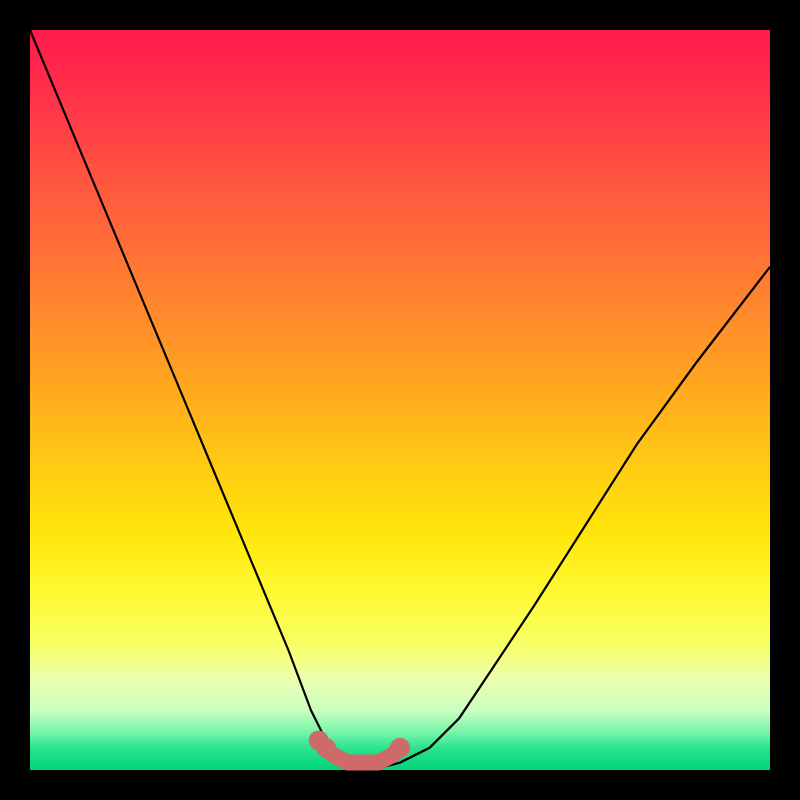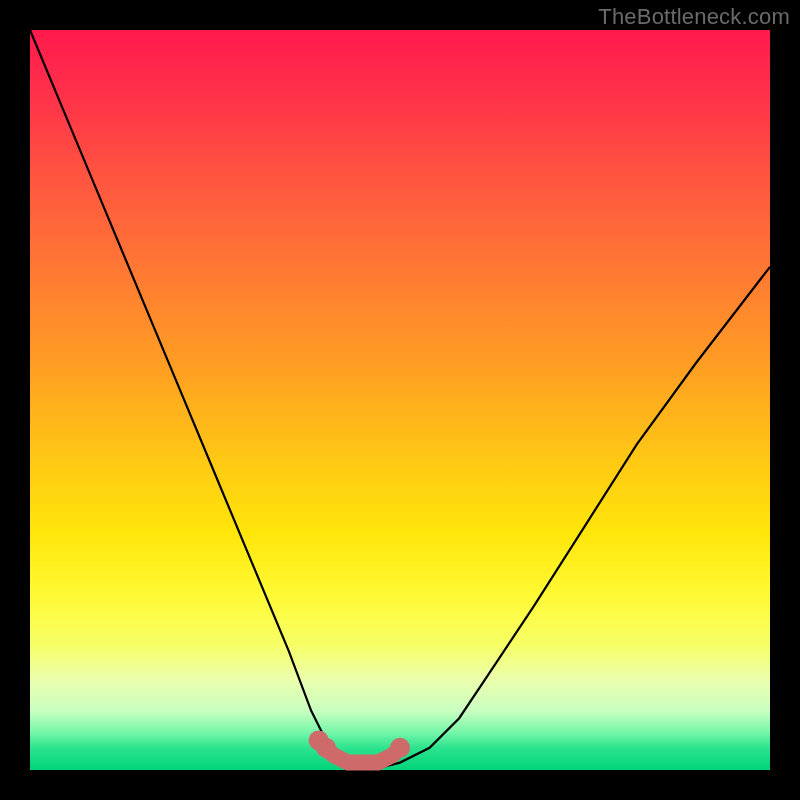--- a/index.html
+++ b/index.html
@@ -58,21 +58,20 @@
     top: 0;
     width: 740px;
     height: 740px;
     overflow: visible;
   }
 </style>
 </head>
 <body>
 
 <div class="frame">
-  <div class="watermark">TheBottleneck.com</div>
 
   <div class="plot-area">
     <svg class="curve-layer" viewBox="0 0 740 740" preserveAspectRatio="none">
       <path d="M0.0 0.0 L37.0 88.8 L74.0 177.6 L111.0 266.4 L148.0 355.2 L185.0 444.0 L222.0 532.8 L259.0 621.6 L281.2 680.8 L296.0 710.4 L310.8 725.2 L325.6 732.6 L340.4 736.3 L355.2 736.3 L370.0 732.6 L399.6 717.8 L429.2 688.2 L458.8 643.8 L503.2 577.2 L555.0 495.8 L606.8 414.4 L666.0 333.0 L740.0 236.8" fill="none" stroke="#000" stroke-width="2.2"></path>
       <g>
           <path d="M288.6 710.4 L296.0 717.8 L303.4 725.2 L318.2 732.6 L333.0 732.6 L347.8 732.6 L362.6 725.2 L370.0 717.8" fill="none" stroke="#cf6a6a" stroke-width="16" stroke-linecap="round" stroke-linejoin="round"></path>
           <circle cx="288.6" cy="710.4" r="10" fill="#cf6a6a"></circle>
           <circle cx="370.0" cy="717.8" r="10" fill="#cf6a6a"></circle>
           <circle cx="296.0" cy="717.8" r="10" fill="#cf6a6a"></circle>
         </g>

